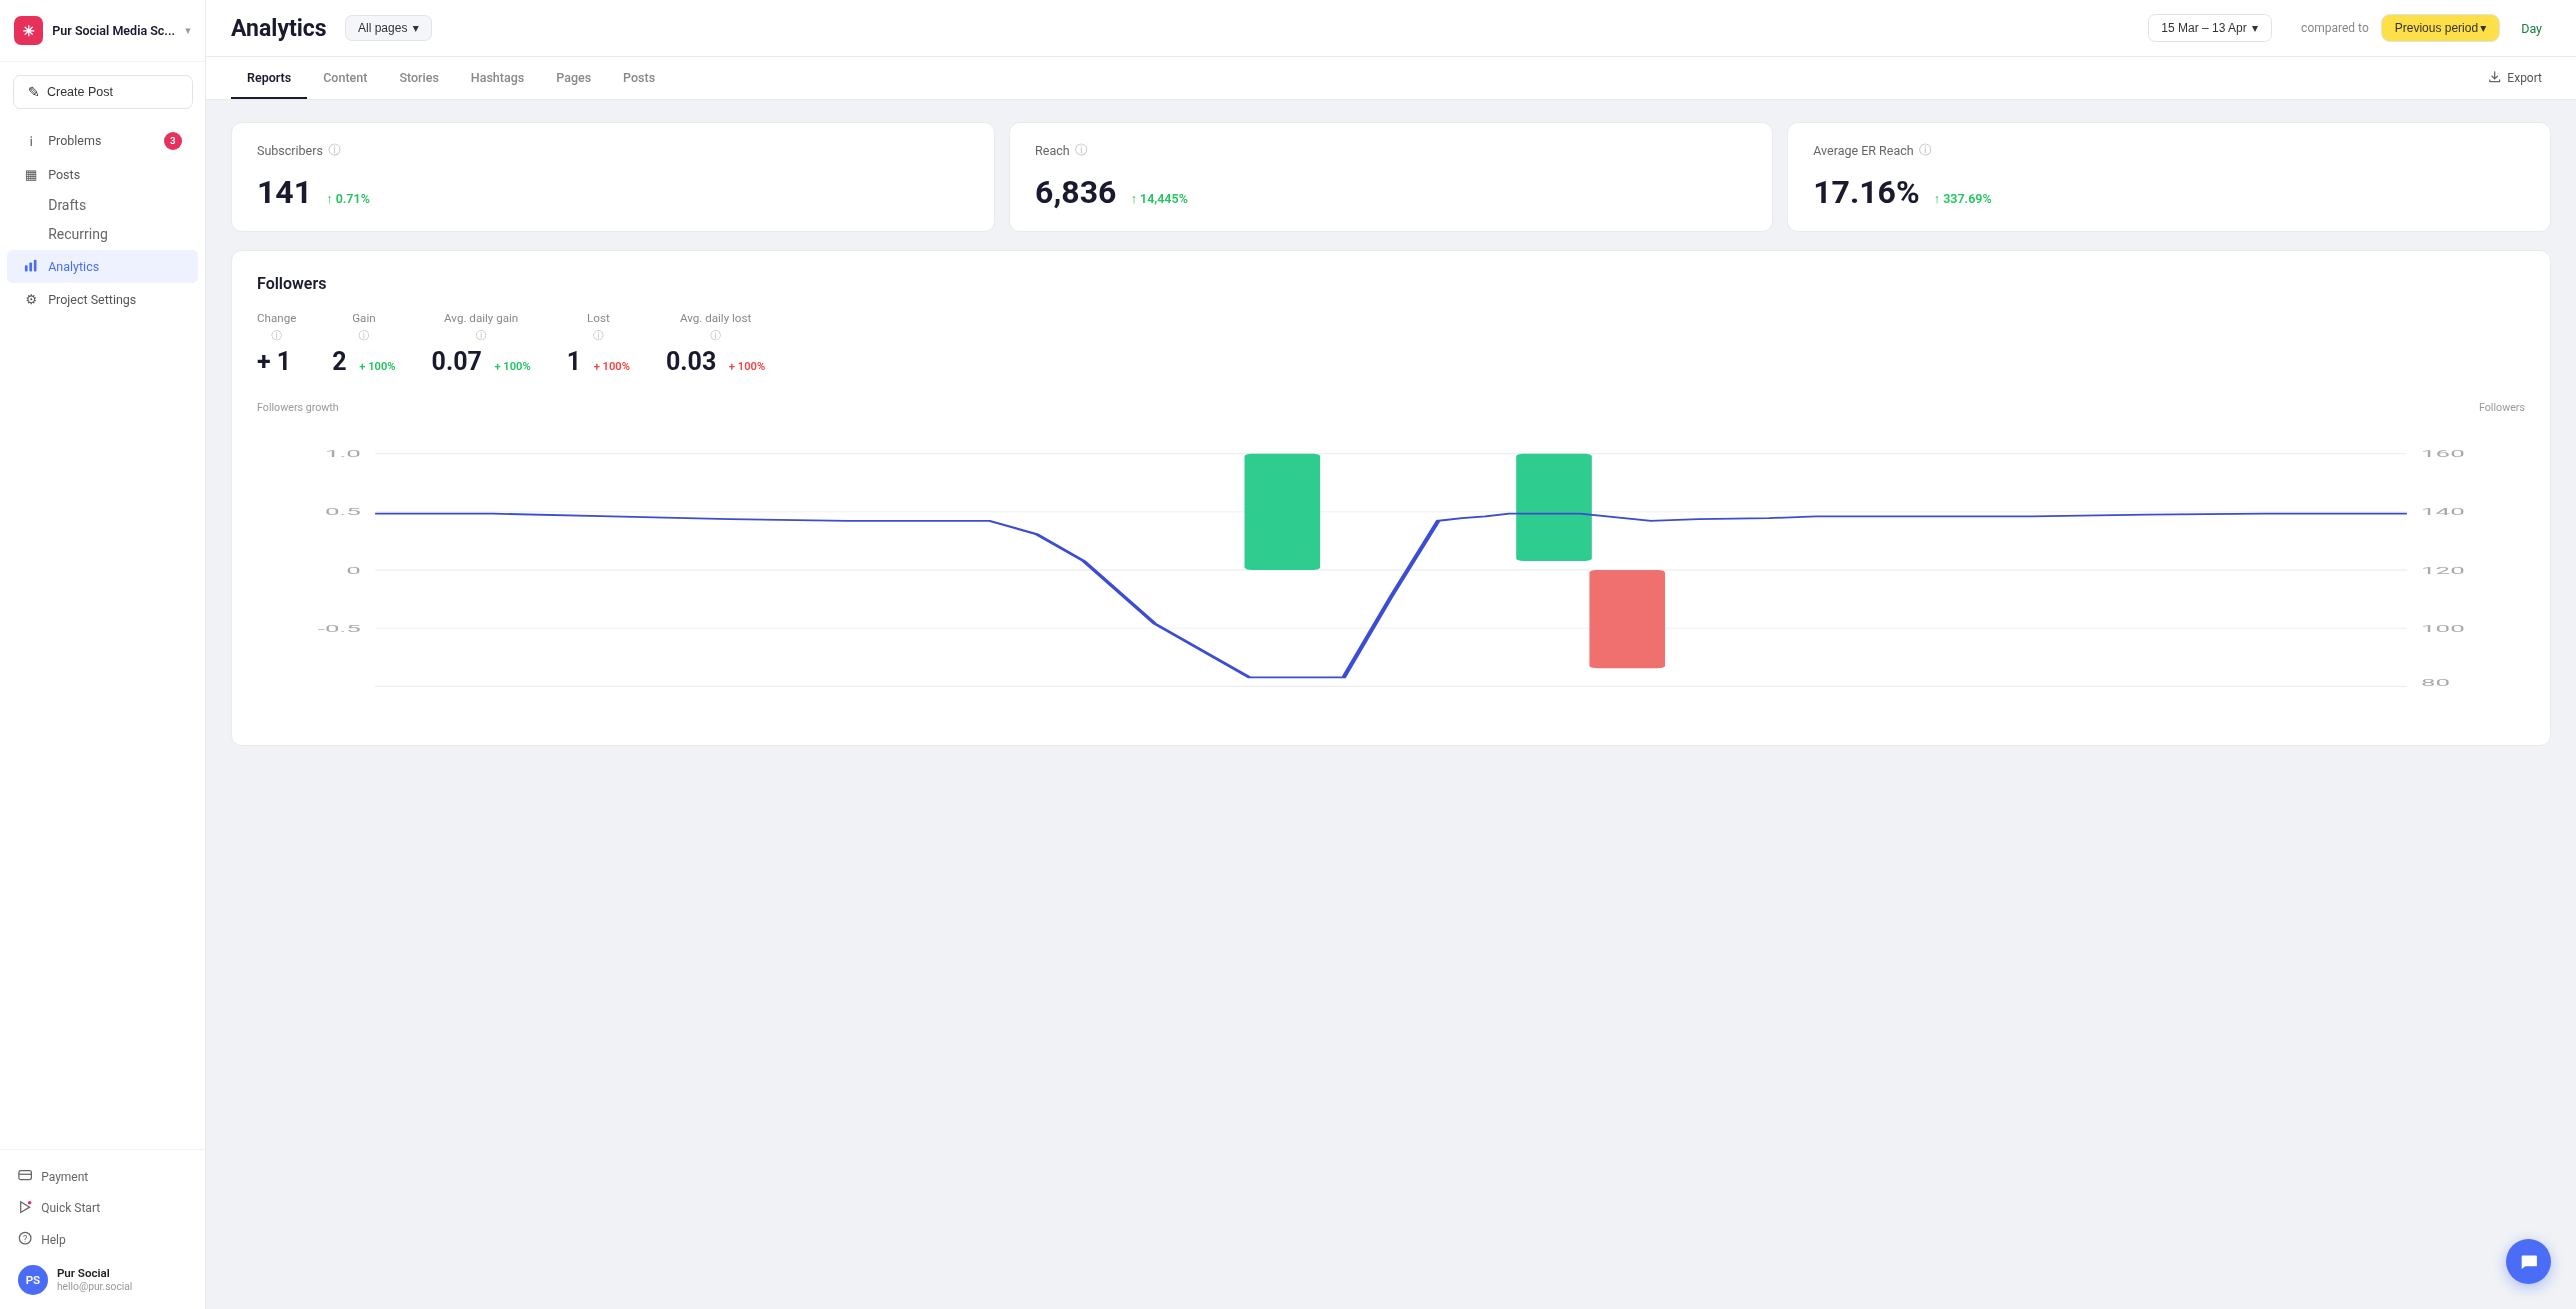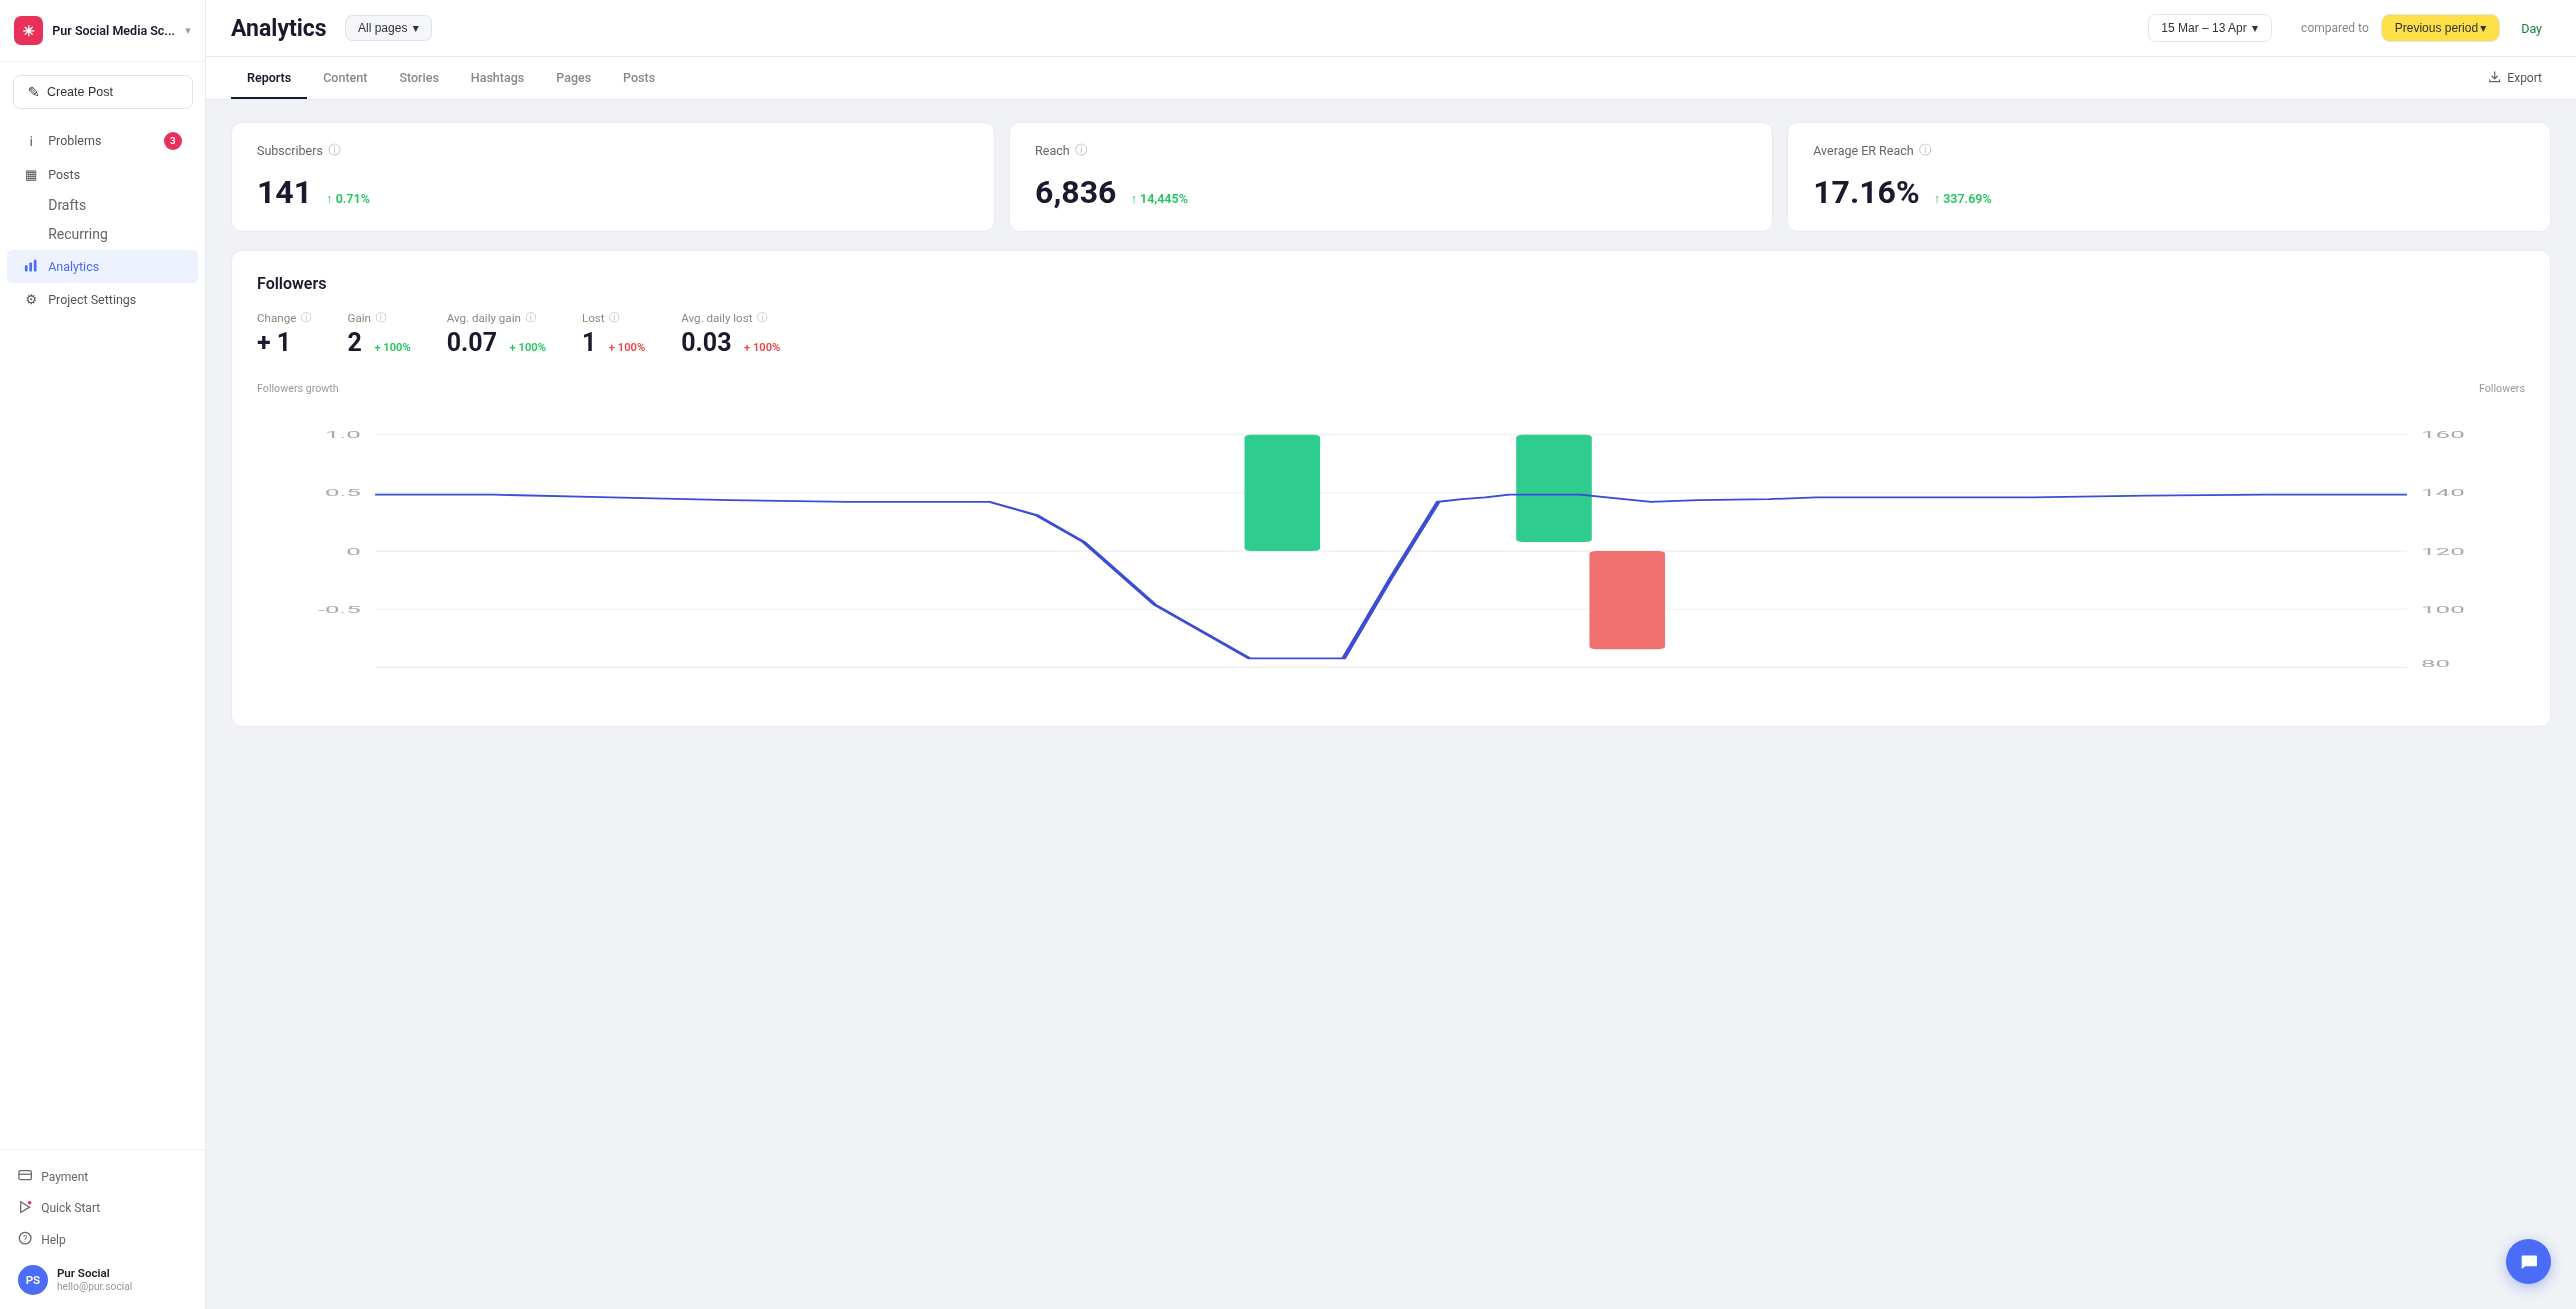--- a/index.html
+++ b/index.html
@@ -191,21 +191,21 @@
 
     
     .followers-section {
       background: #fff; border-radius: 10.7px;
       padding: 23px 25px;
       border: 0.9px solid #e8eaed;
     }
     .section-title { font-size: 16px; font-weight: 600; color: #1a1a2e; margin-bottom: 18px; }
     .followers-stats { display: flex; gap: 36px; margin-bottom: 25px; flex-wrap: wrap; }
     .stat-item { }
-    .stat-label { font-size: 11.6px; color: #888; display: flex; align-items: center; gap: 4.5px; margin-bottom: 3.6px; }
+    .stat-label { font-size: 11.6px; color: #888; display: flex; align-items: center; gap: 4.5px; margin-bottom: 3.6px; flex-direction: column; }
     .stat-label .help-icon { color: #bbb; font-size: 10.7px; }
     .stat-value { font-size: 25px; font-weight: 700; color: #1a1a2e; display: inline; }
     .stat-change { font-size: 11.2px; font-weight: 600; margin-left: 9px; }
     .stat-change.up { color: #22c55e; }
     .stat-change.down { color: #ef4444; }
 
     
     .chart-container { position: relative; width: 100%; }
     .chart-header { display: flex; justify-content: space-between; align-items: center; margin-bottom: 3.6px; }
     .chart-label-left { font-size: 10.7px; color: #999; }

